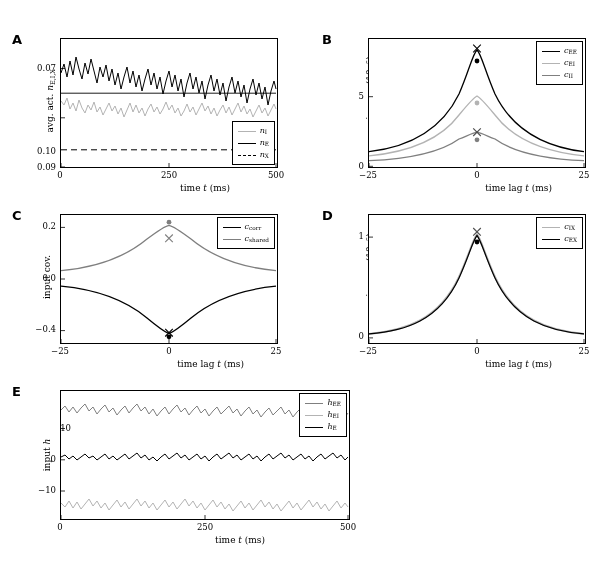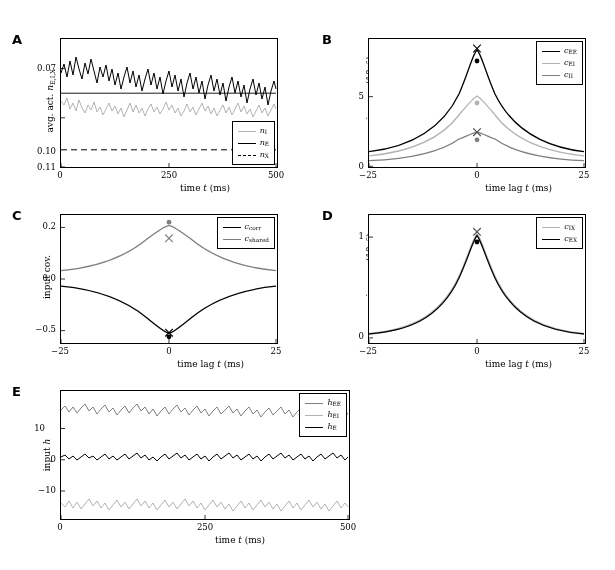--- a/index.html
+++ b/index.html
@@ -55,21 +55,21 @@
       <div class="legend-row">
         <span class="legend-line" style="border-top-color:#000;"></span>
         <span class="legend-text"><i>n</i><sub>E</sub></span>
       </div>
       <div class="legend-row">
         <span class="legend-line" style="border-top-color:#000;border-top-style:dashed;"></span>
         <span class="legend-text"><i>n</i><sub>X</sub></span>
       </div>
     </div>
   </div>
-  <div class="tick-label-y" style="left:20px;top:162px;width:36px;">0.11</div>
+  <div class="tick-label-y" style="left:20px;top:162px;width:36px;">0.09</div>
   <div class="tick-label-y" style="left:20px;top:98px;width:36px;margin-top:48px;">0.10</div>
   <div class="tick-label-y" style="left:20px;top:63px;width:36px;">0.07</div>
   <div class="tick-label-x" style="left:48px;top:170px;width:24px;">0</div>
   <div class="tick-label-x" style="left:157px;top:170px;width:24px;">250</div>
   <div class="tick-label-x" style="left:264px;top:170px;width:24px;">500</div>
   <div class="xlabel" style="left:110px;top:183px;width:120px;">time <i>t</i> (ms)</div>
 
   <div class="panel-letter" style="left:322px;top:32px;">B</div>
   <div class="ylabel" style="left:305px;top:95px;width:130px;text-align:center;transform:rotate(-90deg);">covariance <i>c</i> (10<sup>−5</sup>)</div>
   <div class="axes" style="left:368px;top:38px;width:218px;height:130px;">
@@ -153,21 +153,21 @@
       <div class="legend-row">
         <span class="legend-line" style="border-top-color:#000;"></span>
         <span class="legend-text"><i>c</i><sub>corr</sub></span>
       </div>
       <div class="legend-row">
         <span class="legend-line" style="border-top-color:#7f7f7f;"></span>
         <span class="legend-text"><i>c</i><sub>shared</sub></span>
       </div>
     </div>
   </div>
-  <div class="tick-label-y" style="left:16px;top:324px;width:40px;">−0.5</div>
+  <div class="tick-label-y" style="left:16px;top:324px;width:40px;">−0.4</div>
   <div class="tick-label-y" style="left:16px;top:273px;width:40px;">0.0</div>
   <div class="tick-label-y" style="left:16px;top:221px;width:40px;">0.2</div>
   <div class="tick-label-x" style="left:48px;top:346px;width:24px;">−25</div>
   <div class="tick-label-x" style="left:157px;top:346px;width:24px;">0</div>
   <div class="tick-label-x" style="left:264px;top:346px;width:24px;">25</div>
   <div class="xlabel" style="left:104px;top:359px;width:140px;">time lag <i>t</i> (ms)</div>
 
   <div class="panel-letter" style="left:322px;top:208px;">D</div>
   <div class="ylabel" style="left:305px;top:272px;width:130px;text-align:center;transform:rotate(-90deg);">covariance <i>c</i> (10<sup>−5</sup>)</div>
   <div class="axes" style="left:368px;top:214px;width:218px;height:130px;">
@@ -237,19 +237,19 @@
         <span class="legend-text"><i>h</i><sub>EI</sub></span>
       </div>
       <div class="legend-row">
         <span class="legend-line" style="border-top-color:#000;"></span>
         <span class="legend-text"><i>h</i><sub>E</sub></span>
       </div>
     </div>
   </div>
   <div class="tick-label-y" style="left:16px;top:485px;width:40px;">−10</div>
   <div class="tick-label-y" style="left:16px;top:454px;width:40px;">0</div>
-  <div class="tick-label-y" style="left:5px;top:423px;width:40px;">10</div>
+  <div class="tick-label-y" style="left:31px;top:423px;width:40px;">10</div>
   <div class="tick-label-x" style="left:48px;top:522px;width:24px;">0</div>
   <div class="tick-label-x" style="left:193px;top:522px;width:24px;">250</div>
   <div class="tick-label-x" style="left:336px;top:522px;width:24px;">500</div>
   <div class="xlabel" style="left:145px;top:535px;width:120px;">time <i>t</i> (ms)</div>
 
 </div>
 
 </body></html>

